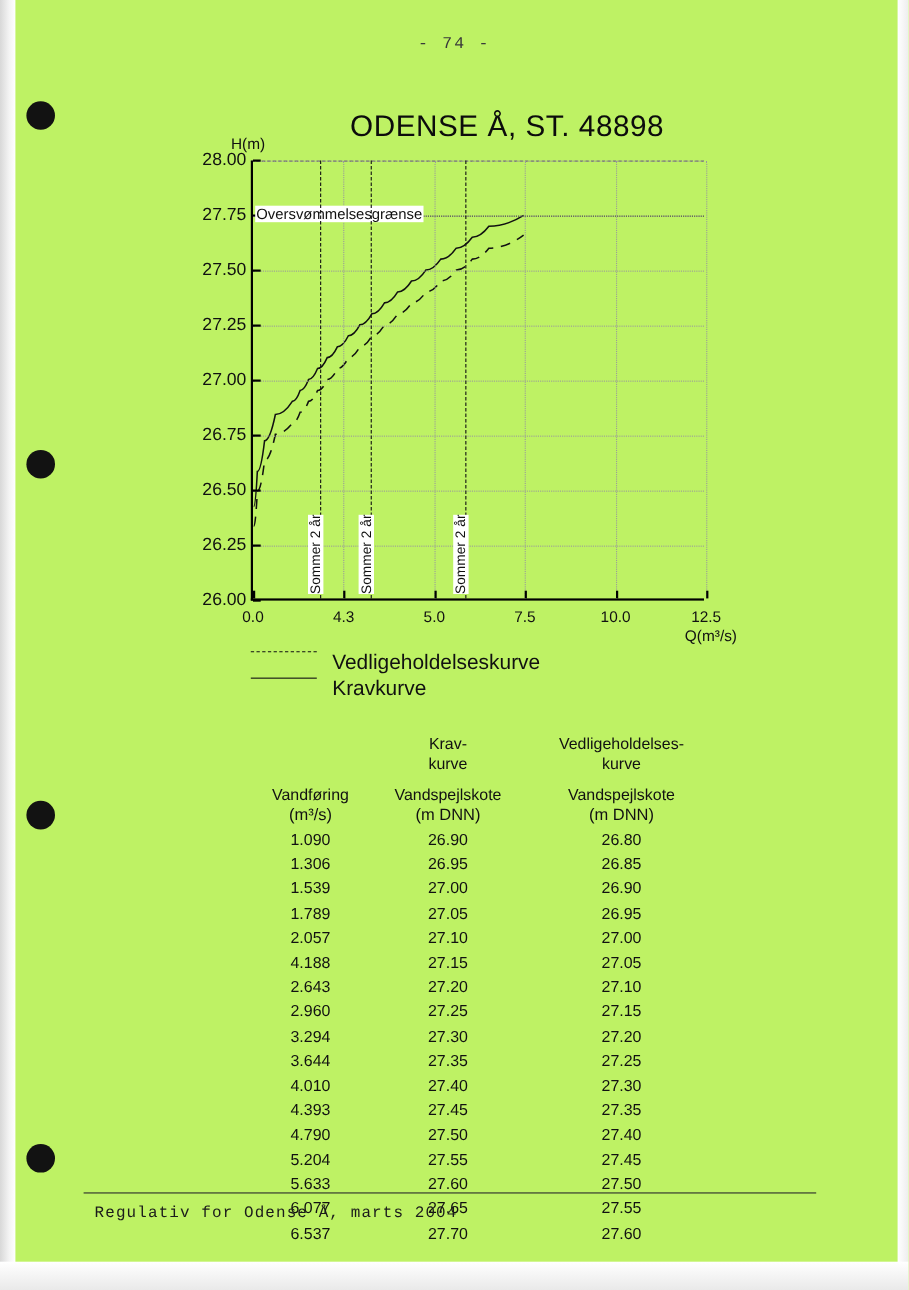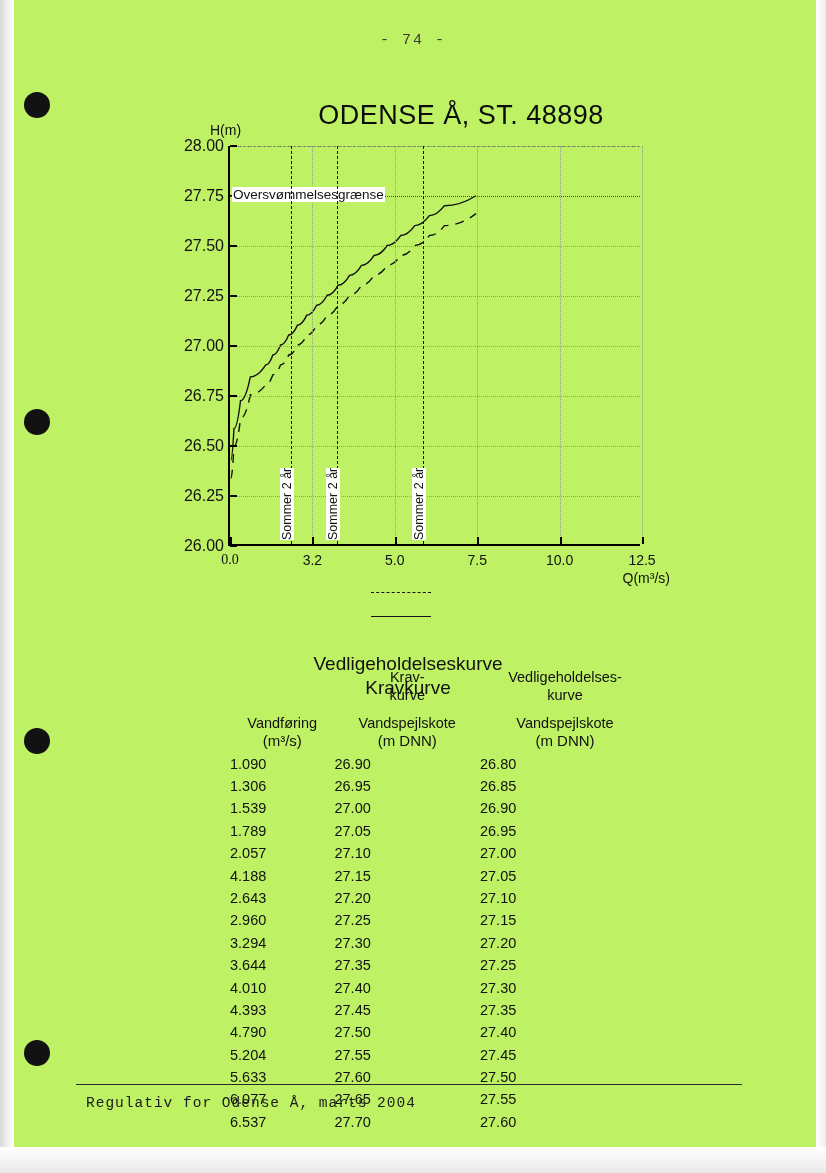--- a/index.html
+++ b/index.html
@@ -198,23 +198,21 @@
 
   
   .legend {
     position: absolute;
     left: 228px;
     top: 592px;
     width: 360px;
   }
   .legend-row {
     display: flex;
-    align-items: center;
     height: 24px;
-    flex-direction: column;
   }
   .legend-swatch {
     width: 60px;
     height: 0;
     margin-right: 14px;
     flex: 0 0 60px;
   }
   .legend-swatch.dashed { border-top: 1.6px dashed #111; }
   .legend-swatch.solid  { border-top: 1.6px solid #111; }
   .legend-text { font-size: 19px; }
@@ -232,20 +230,21 @@
     border-collapse: collapse;
   }
   table.data th {
     font-weight: normal;
     text-align: center;
     padding: 0 0 2px 0;
     line-height: 1.25;
     vertical-align: bottom;
   }
   table.data td {
+    text-align: center;
     padding: 2.5px 0;
     line-height: 1.2;
   }
   .colhead-group {
     padding-bottom: 10px !important;
   }
   .sub { font-size: 15px; }
 
   .footer-rule {
     position: absolute;
@@ -313,24 +312,24 @@
         <div class="gridline-h" style="top: 100px;"></div>
         <div class="ytick-mark" style="top: 100px;"></div>
         <div class="ytick" style="top: 100px;">27.50</div>
         <div class="gridline-h" style="top: 50px;"></div>
         <div class="ytick-mark" style="top: 50px;"></div>
         <div class="ytick" style="top: 50px;">27.75</div>
         <div class="gridline-h" style="top: 0px;"></div>
         <div class="ytick-mark" style="top: 0px;"></div>
         <div class="ytick" style="top: 0px;">28.00</div>
         <div class="xtick-mark" style="left: 0px;"></div>
-        <div class="xtick" style="left: 0px; font-family: Liberation Serif, serif;">0.0</div>
+        <div class="xtick" style="left: 0px;">0.0</div>
         <div class="gridline-v" style="left: 82.4px;"></div>
         <div class="xtick-mark" style="left: 82.4px;"></div>
-        <div class="xtick" style="left: 82.4px;">3.2</div>
+        <div class="xtick" style="left: 82.4px;">4.3</div>
         <div class="gridline-v" style="left: 164.8px;"></div>
         <div class="xtick-mark" style="left: 164.8px;"></div>
         <div class="xtick" style="left: 164.8px;">5.0</div>
         <div class="gridline-v" style="left: 247.2px;"></div>
         <div class="xtick-mark" style="left: 247.2px;"></div>
         <div class="xtick" style="left: 247.2px;">7.5</div>
         <div class="gridline-v" style="left: 329.6px;"></div>
         <div class="xtick-mark" style="left: 329.6px;"></div>
         <div class="xtick" style="left: 329.6px;">10.0</div>
         <div class="gridline-v" style="left: 412px;"></div>

